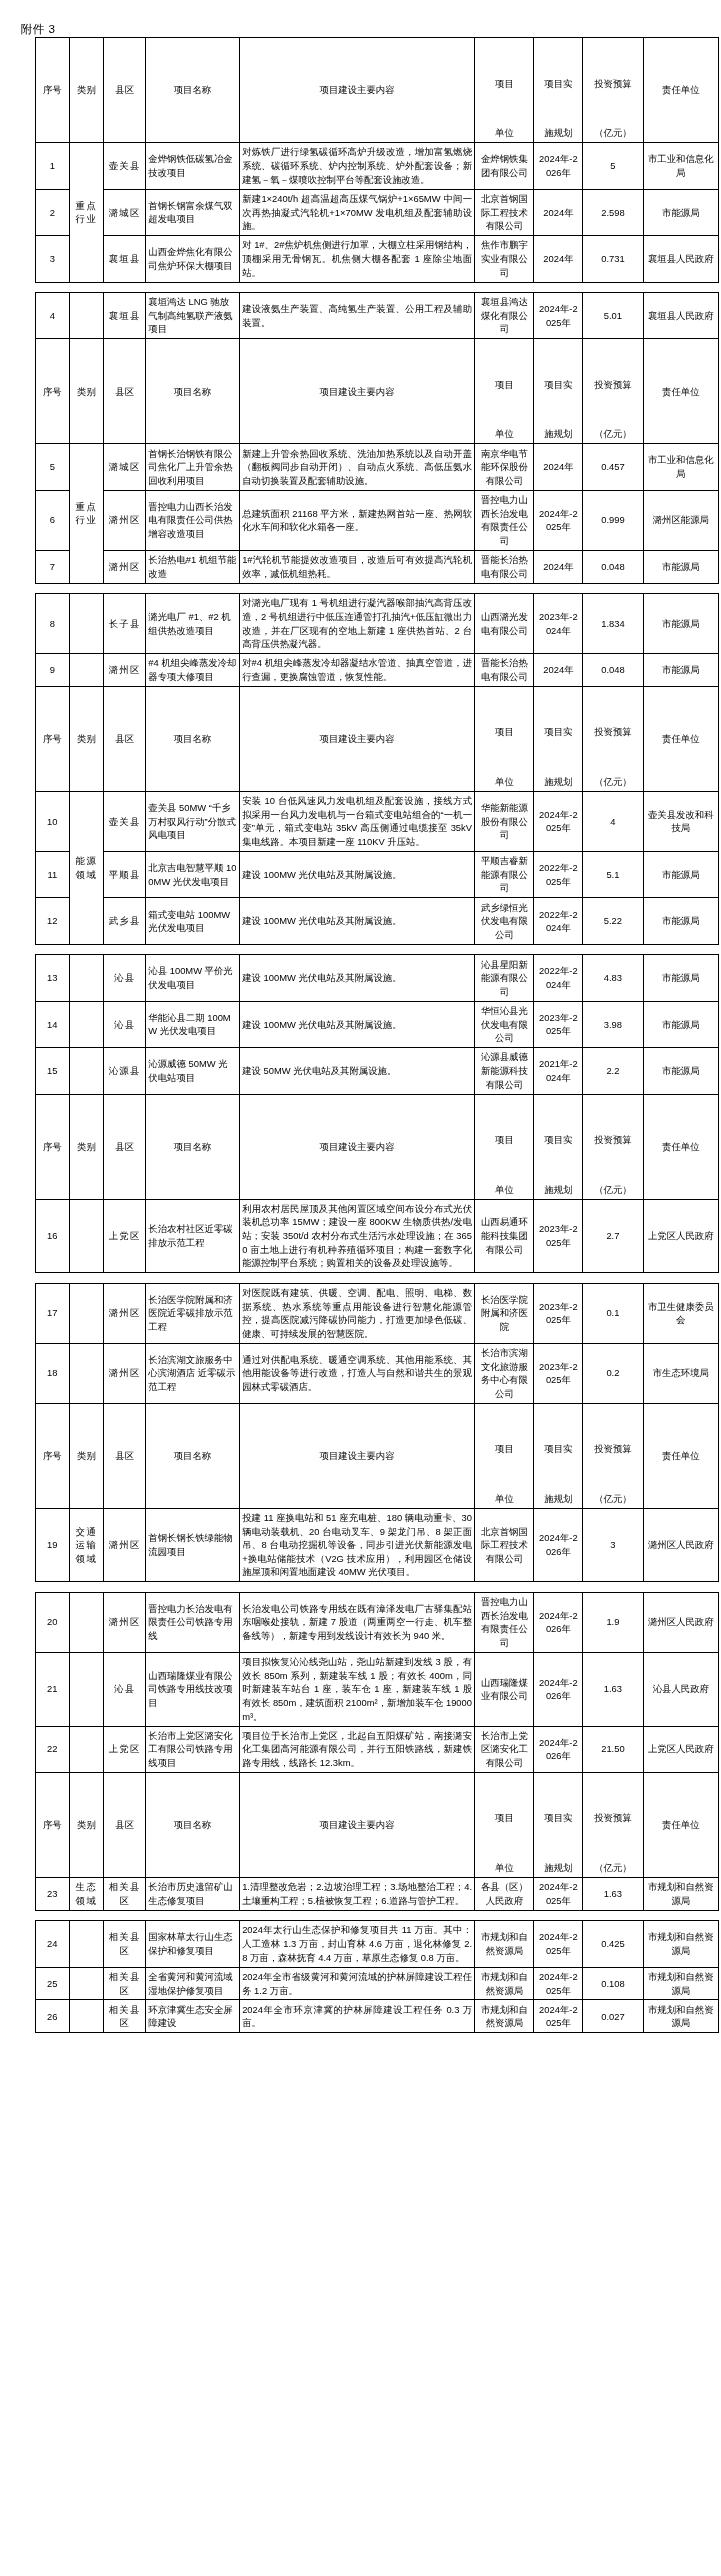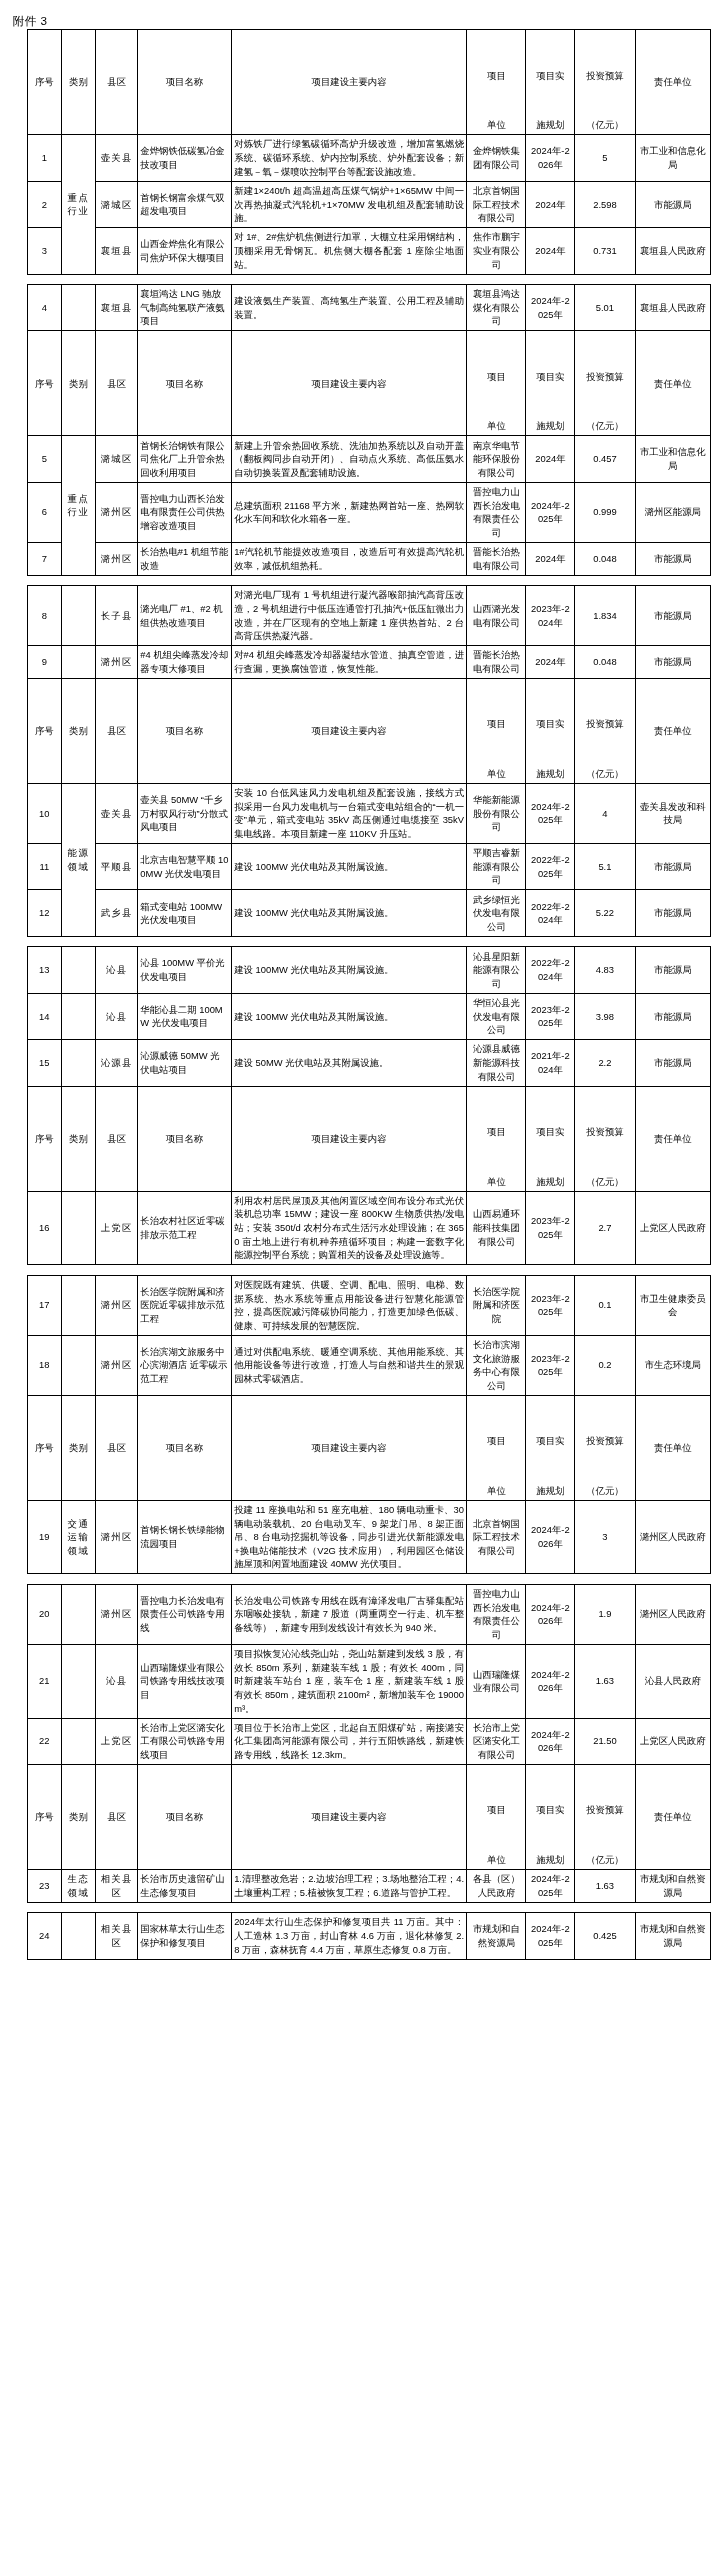--- a/index.html
+++ b/index.html
@@ -2,21 +2,21 @@
 <html style="font-size:12.5px"><head>
 <meta charset="utf-8">
 <style>
   html,body{margin:0;padding:0;background:#ffffff;}
   body{
     width:722px;
     font-family:"Liberation Sans","DejaVu Sans",sans-serif;
     color:#000;
     -webkit-font-smoothing:none;
   }
-  .page{width:702px;padding:8px;box-sizing:border-box;position:relative;}
+  .page{width:702px;padding:16px;box-sizing:border-box;position:relative;}
 
   .attachment-label{
     font-size:11.7px;
     padding:6.3px 0 0 4.7px;
     letter-spacing:0.4px;
   }
 
   .doc-title{
     text-align:center;
     font-size:17px;
@@ -584,18 +584,40 @@
       <td class="c-center">24</td>
       <td></td>
       <td class="c-center spaced">相关县区</td>
       <td>国家林草太行山生态保护和修复项目</td>
       <td class="c-just">2024年太行山生态保护和修复项目共 11 万亩。其中：人工造林 1.3 万亩，封山育林 4.6 万亩，退化林修复 2.8 万亩，森林抚育 4.4 万亩，草原生态修复 0.8 万亩。</td>
       <td class="c-center">市规划和自然资源局</td>
       <td class="c-center">2024年-2025年</td>
       <td class="c-center">0.425</td>
       <td class="c-center">市规划和自然资源局</td>
     </tr>
+    <tr>
+      <td class="c-center">25</td>
+      <td></td>
+      <td class="c-center spaced">相关县区</td>
+      <td>全省黄河和黄河流域湿地保护修复项目</td>
+      <td class="c-just">2024年全市省级黄河和黄河流域的护林屏障建设工程任务 1.2 万亩。</td>
+      <td class="c-center">市规划和自然资源局</td>
+      <td class="c-center">2024年-2025年</td>
+      <td class="c-center">0.108</td>
+      <td class="c-center">市规划和自然资源局</td>
+    </tr>
+    <tr>
+      <td class="c-center">26</td>
+      <td></td>
+      <td class="c-center spaced">相关县区</td>
+      <td>环京津冀生态安全屏障建设</td>
+      <td class="c-just">2024年全市环京津冀的护林屏障建设工程任务 0.3 万亩。</td>
+      <td class="c-center">市规划和自然资源局</td>
+      <td class="c-center">2024年-2025年</td>
+      <td class="c-center">0.027</td>
+      <td class="c-center">市规划和自然资源局</td>
+    </tr>
   </tbody>
       </table>
   </div>
 
 </div>
 
 
 </body></html>

